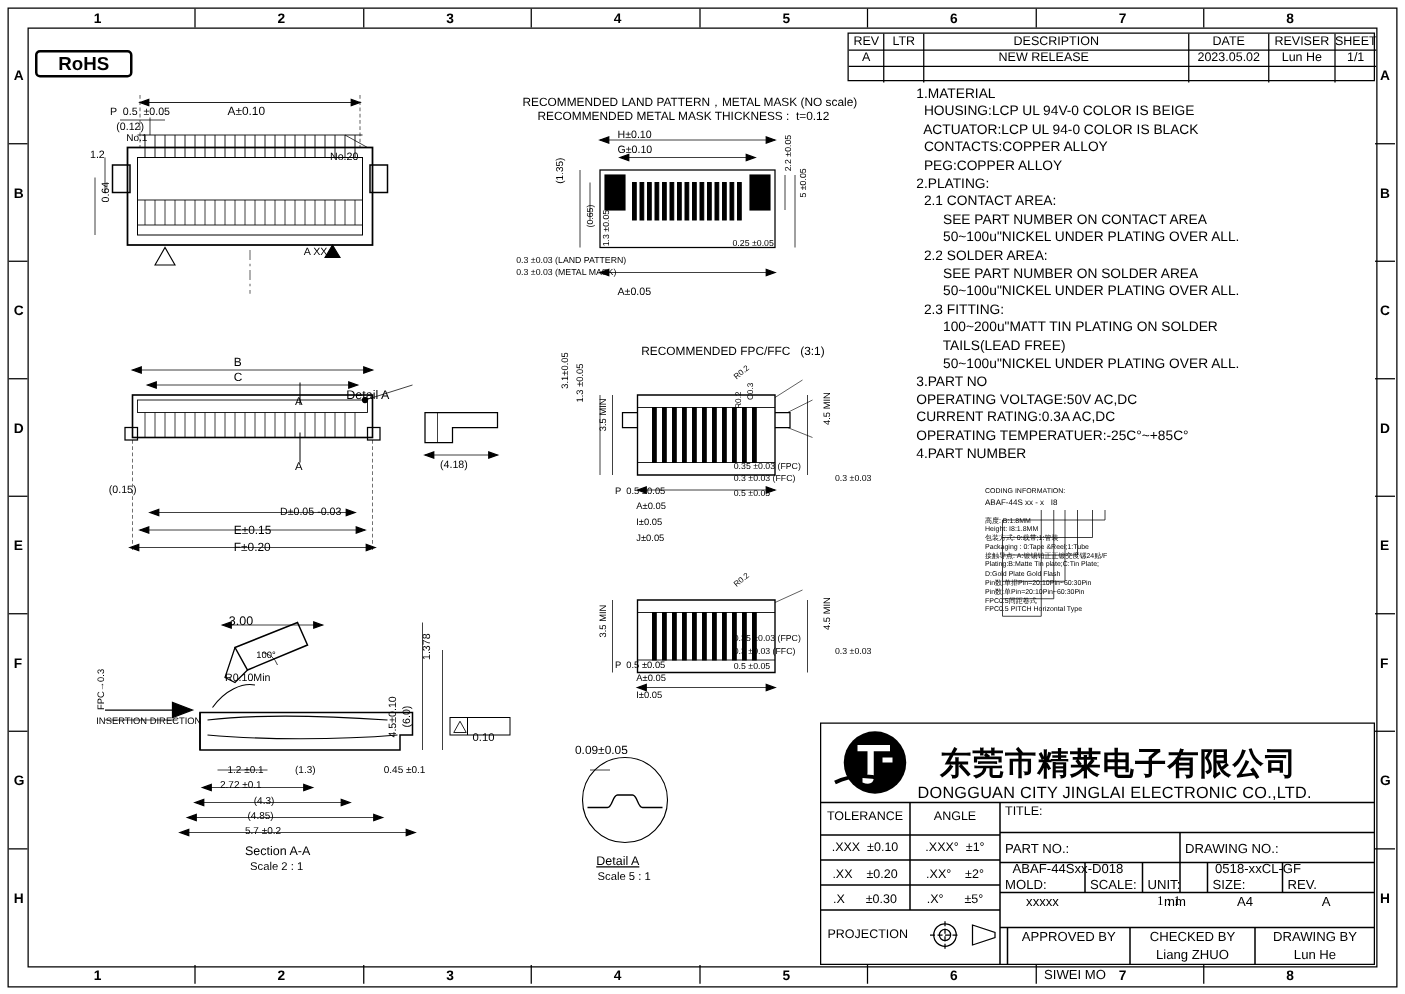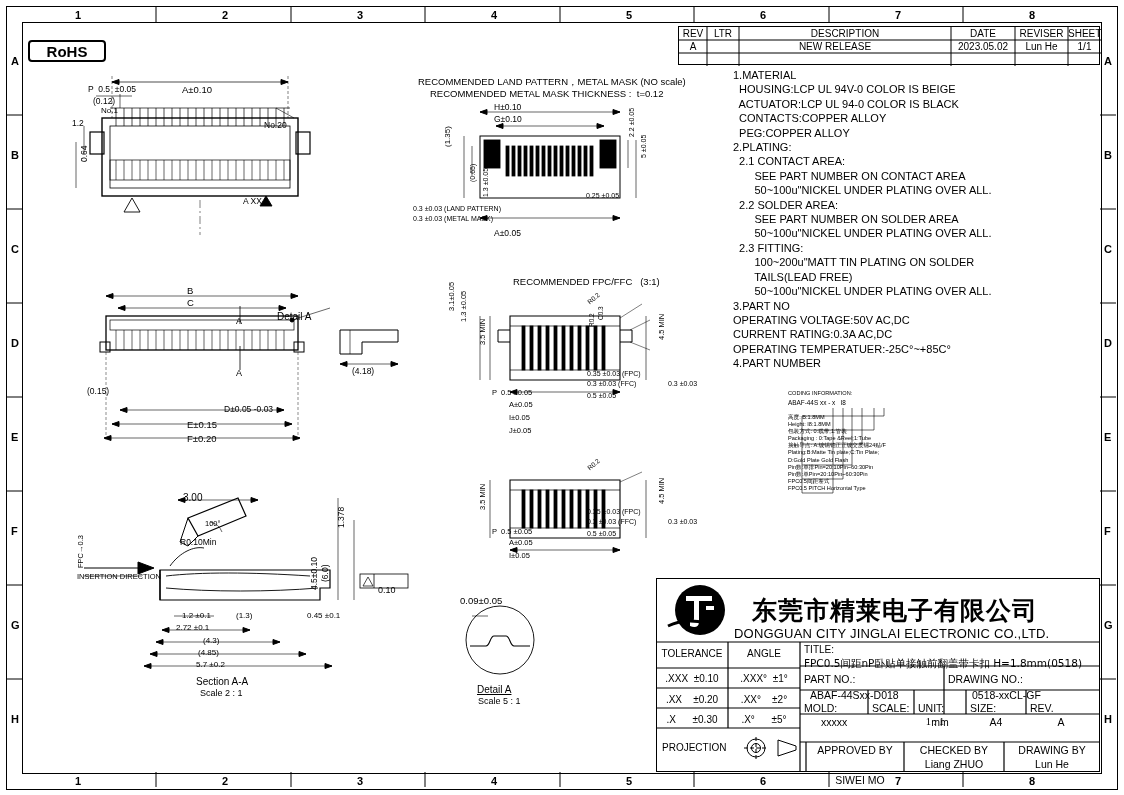--- a/index.html
+++ b/index.html
@@ -636,21 +636,20 @@
     <g stroke="#000" fill="none" stroke-width="1">
       <circle cx="14" cy="12" r="9"></circle>
       <circle cx="14" cy="12" r="4.5"></circle>
       <line x1="2" y1="12" x2="26" y2="12" stroke-dasharray="4,2"></line>
       <line x1="14" y1="1" x2="14" y2="23" stroke-dasharray="4,2"></line>
       <path d="M36,4 L54,10 L54,14 L36,20 Z"></path>
     </g>
   </svg>
 
   <div class="tt" style="left:804px;top:644px;font-size:10px;">TITLE:</div>
-  <div class="tt cjk" style="left:804px;top:657px;font-size:10.5px;">FPC0.5间距nP卧贴单接触前翻盖带卡扣 H=1.8mm(0518)</div>
   <div class="tt" style="left:804px;top:673px;font-size:10.5px;">PART NO.:</div>
   <div class="tt" style="left:810px;top:689px;font-size:10.5px;">ABAF-44Sxx-D018</div>
   <div class="tt" style="left:948px;top:673px;font-size:10.5px;">DRAWING NO.:</div>
   <div class="tt" style="left:972px;top:689px;font-size:10.5px;">0518-xxCL-GF</div>
 
   <div class="tt" style="left:804px;top:702px;font-size:10.5px;">MOLD:</div>
   <div class="ttc" style="left:800px;top:716px;width:68px;font-size:10.5px;">xxxxx</div>
   <div class="tt" style="left:872px;top:702px;font-size:10.5px;">SCALE:</div>
   <div class="ttc" style="left:912px;top:716px;width:46px;font-size:10.5px;font-family:Liberation Serif, serif;">1 : 1</div>
   <div class="tt" style="left:918px;top:702px;font-size:10.5px;">UNIT:</div>

